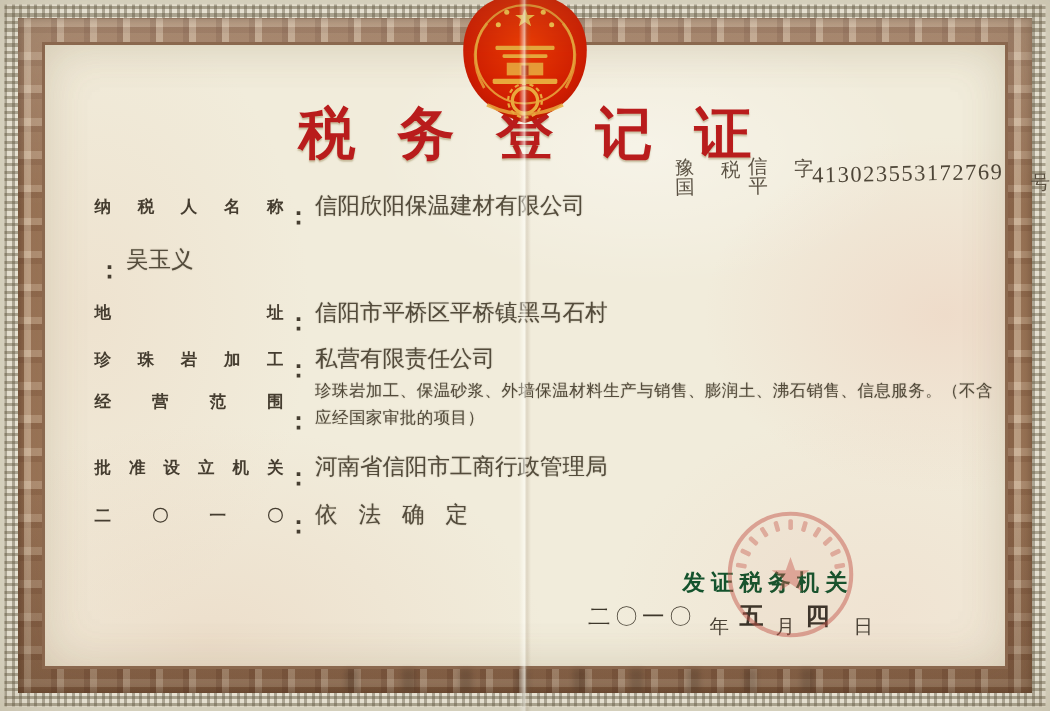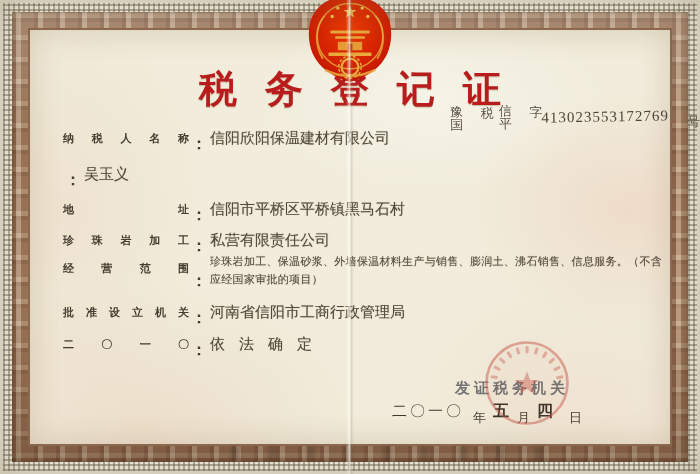--- a/index.html
+++ b/index.html
@@ -85,21 +85,21 @@
   .val{
     display:inline-block;font-size:15px;color:#534b3b;line-height:1.3;
     position:relative;top:-3px;text-shadow:0 0 1px rgba(90,80,60,.4);
   }
   .row-scope .lbl{margin-top:10px;}
   .row-scope .colon{margin-top:17px;}
   .row-scope .val{top:0;font-size:11px;width:460px;line-height:1.65;letter-spacing:.3px;}
   .val-spaced{letter-spacing:14px;}
   .issuer{
     position:absolute;left:455px;top:379px;
-    font-size:15px;font-weight:bold;letter-spacing:4px;color:#737373;
+    font-size:15px;font-weight:bold;letter-spacing:4px;color:#14532d;
   }
   .dateline{
     position:absolute;left:392px;top:401px;display:flex;align-items:center;
     font-size:15px;color:#3e372b;
   }
   .dateline .yr{letter-spacing:3px;font-size:15px;}
   .dateline .unit{font-size:13px;transform:translateY(6px);color:#4a4236;}
   .dateline .u-year{margin-left:9px;}
   .dateline .d-val{font-size:16px;font-weight:bold;margin-left:7px;color:#3a342a;}
   .dateline .u-month{margin-left:8px;}

